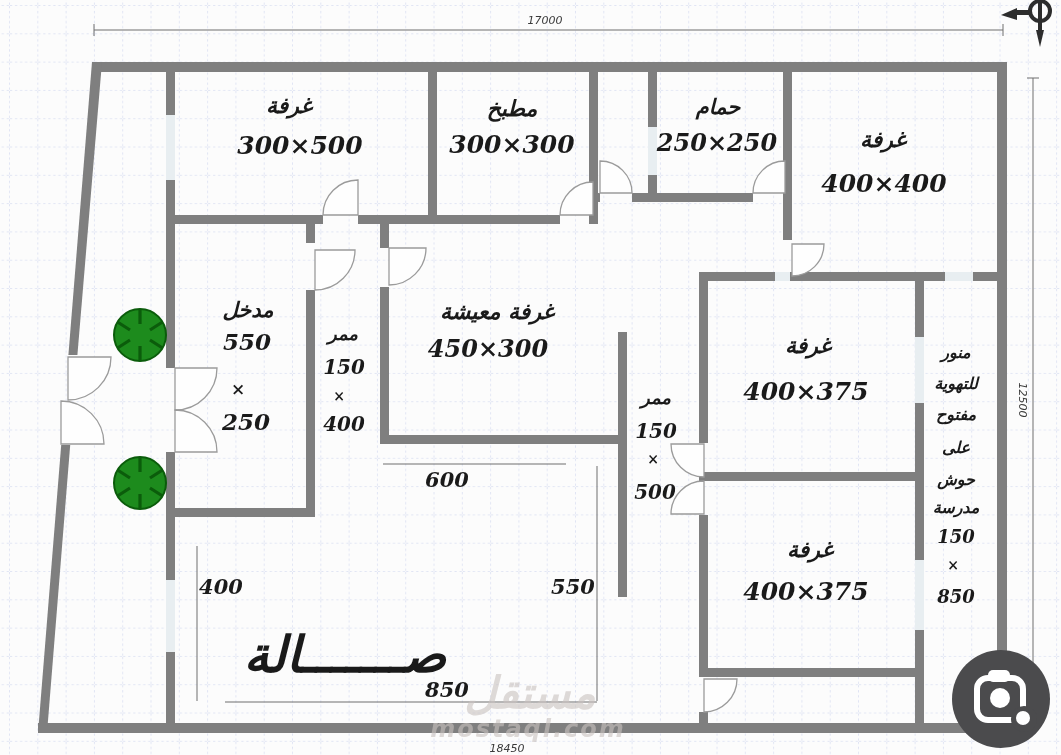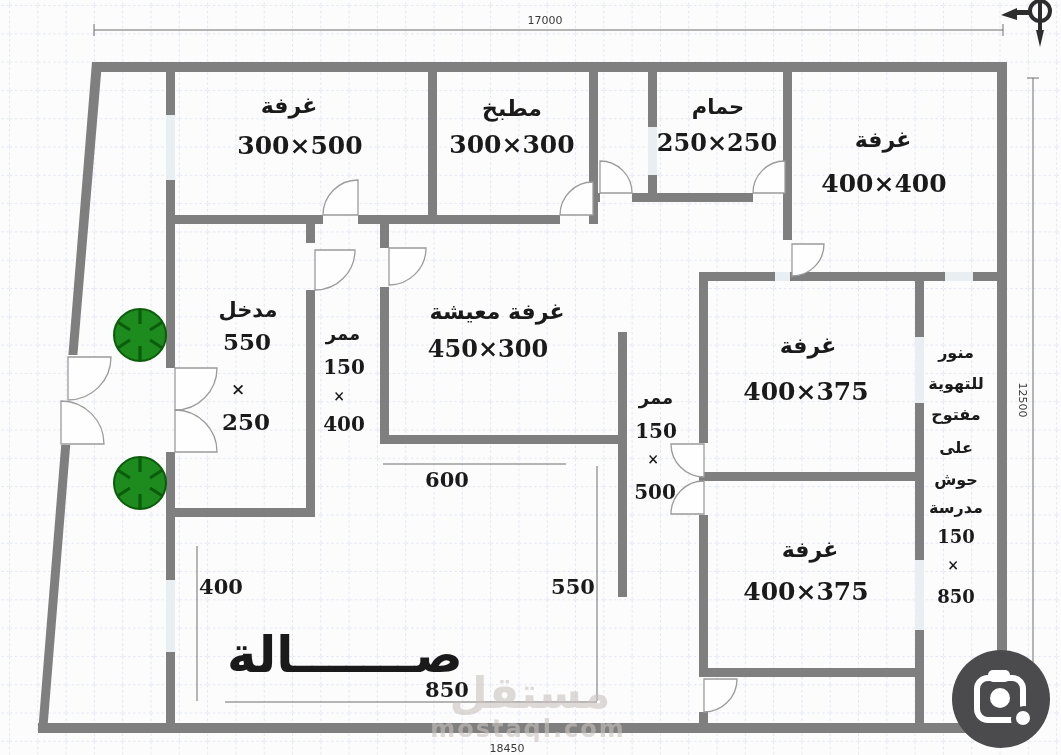--- a/index.html
+++ b/index.html
@@ -1,16 +1,16 @@
 <!DOCTYPE html>
 <html><head>
 <meta charset="utf-8">
 <style>
   html,body{margin:0;padding:0;background:#ffffff;}
-  .canvas{position:relative;width:1061px;height:755px;overflow:hidden;background:#fcfcfc;}
+  .canvas{position:relative;width:1061px;height:755px;overflow:hidden;background:#fcfcfc;font-style:italic;}
   svg{position:absolute;left:0;top:0;}
   text{font-family:"DejaVu Sans",sans-serif;fill:#1a1a1a;}
   .ar{font-family:"DejaVu Sans",sans-serif;font-weight:bold;}
   .num{font-family:"DejaVu Serif","Liberation Serif",serif;font-weight:bold;}
   .dimsmall{font-family:"DejaVu Sans",sans-serif;font-size:11px;fill:#3a3a3a;font-weight:normal;}
   .wall{fill:#7f7f7f;}
   .window{fill:#e8eef1;}
   .door{fill:#fefefe;stroke:#9b9b9b;stroke-width:1.3;}
   .wm{font-family:"DejaVu Sans",sans-serif;font-weight:bold;fill:#c9c2bf;}
 </style>

